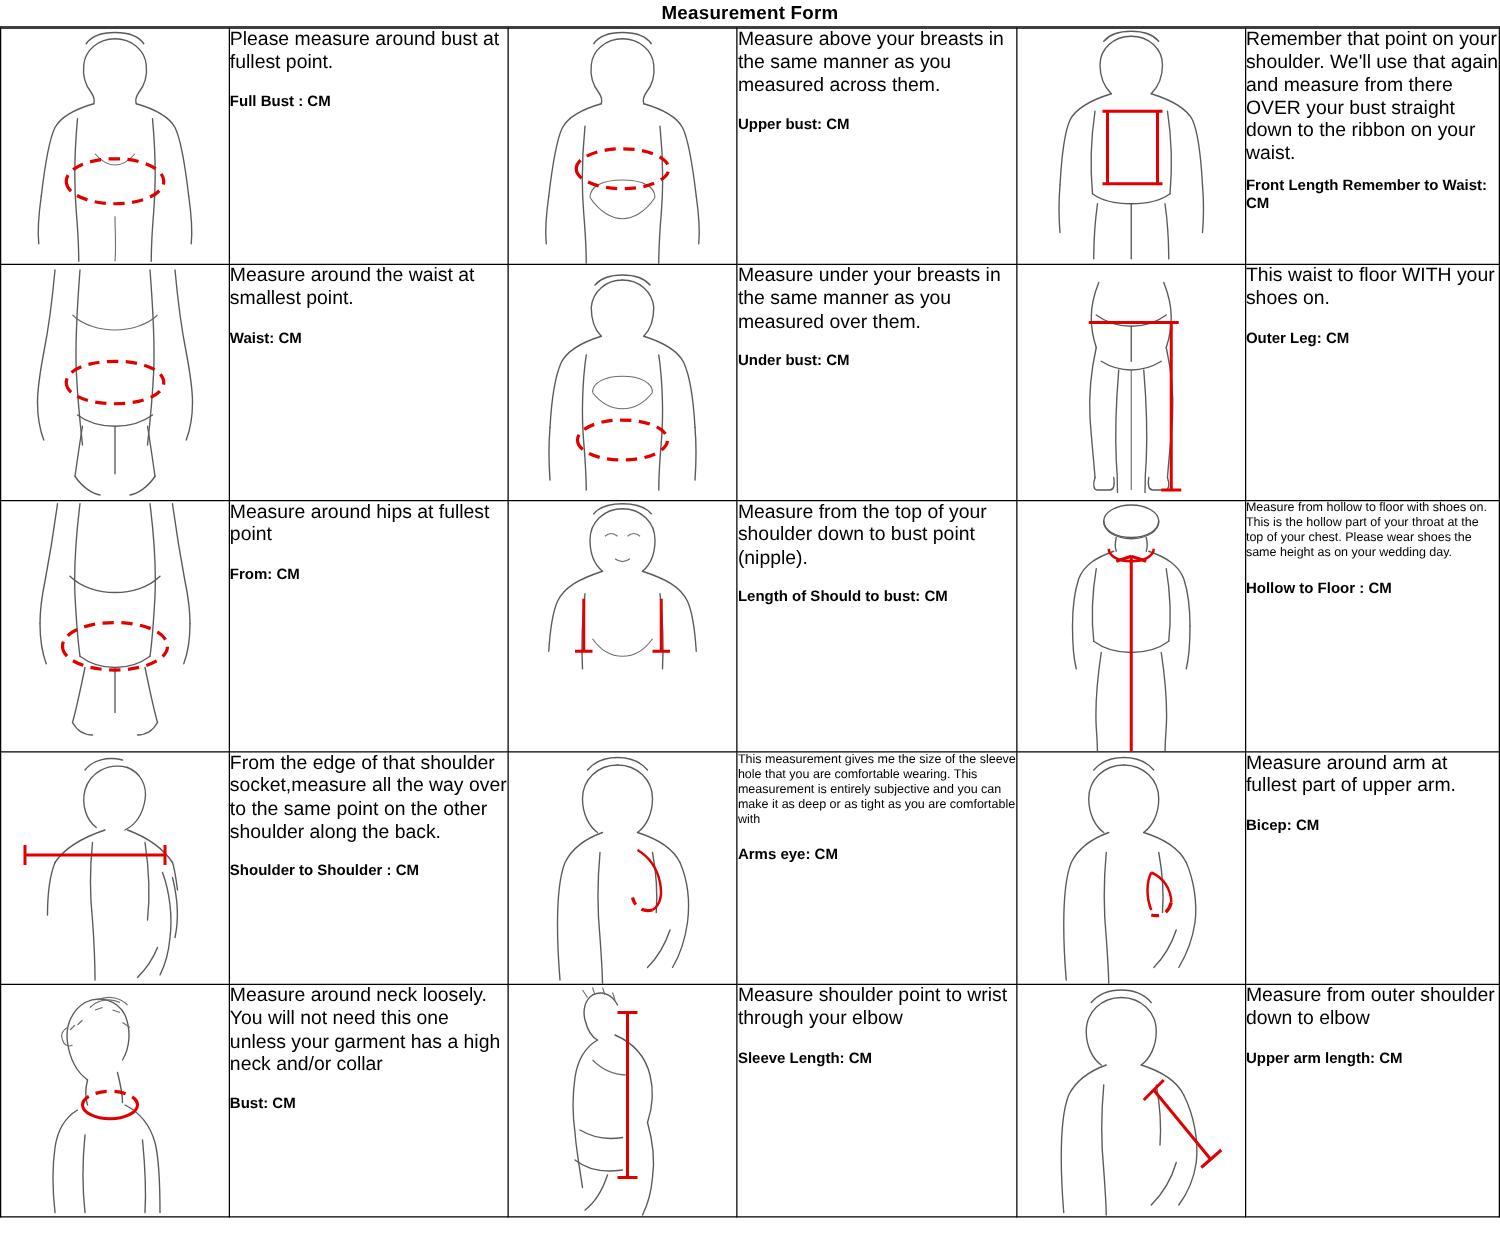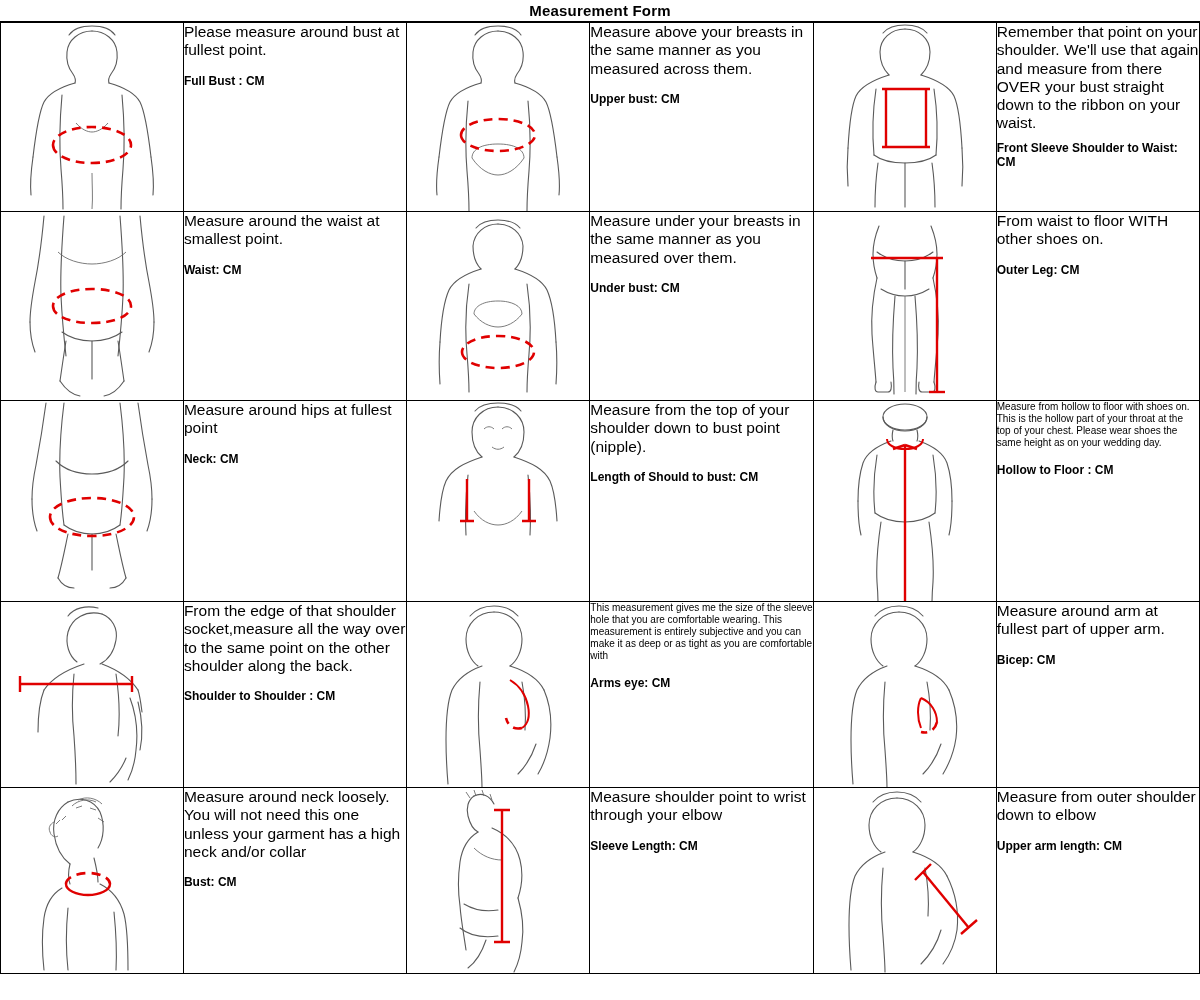--- a/index.html
+++ b/index.html
@@ -137,21 +137,21 @@
           <path class="outline" d="M55 132c8 6 20 8 31 8s23-2 31-8"></path>
           <path class="outline" d="M59 140c-2 14-3 28-3 44M113 140c2 14 3 28 3 44"></path>
           <path class="outline" d="M86 140v44"></path>
           <path class="redline" d="M63 66h48"></path>
           <path class="redline" d="M67 66v58M107 66v58"></path>
           <path class="redline" d="M63 124h48"></path>
         </svg>
       </td>
       <td class="txt narrow">
         <div class="desc">Remember that point on your shoulder. We'll use that again and measure from there OVER your bust straight down to the ribbon on your waist.</div>
-        <div class="label tight">Front Sleeve Shoulder to Waist:   CM</div>
+        <div class="label tight">Front Length Remember to Waist:   CM</div>
       </td>
     </tr>
 
     <tr>
       <td class="fig">
 
         <svg width="172" height="188" viewBox="0 0 172 188">
           <path class="outline" d="M38 4c-2 22-5 46-9 66-3 16-5 30-5 40"></path>
           <path class="outline" d="M134 4c2 22 5 46 9 66 3 16 5 30 5 40"></path>
           <path class="outline" d="M24 110c0 12 2 22 5 30M148 110c0 12-2 22-5 30"></path>
@@ -200,21 +200,21 @@
           <path class="outline" d="M62 77c8 5 16 7 24 7s16-2 24-7"></path>
           <path class="outline" d="M76 84c-2 24-3 50-2 72 1 12 1 20 1 26M96 84c2 24 3 50 2 72-1 12-1 20-1 26"></path>
           <path class="outline" d="M57 170c-2 6-1 10 2 10h10c3 0 4-4 3-10M115 170c2 6 1 10-2 10h-10c-3 0-4-4-3-10"></path>
           <path class="outline-thin" d="M86 84v96"></path>
           <path class="redline" d="M52 46h72"></path>
           <path class="redline" d="M118 46v134"></path>
           <path class="redline" d="M110 180h16"></path>
         </svg>
       </td>
       <td class="txt narrow">
-        <div class="desc">From waist to floor WITH other shoes on.</div>
+        <div class="desc">This waist to floor WITH your shoes on.</div>
         <div class="label">Outer Leg:  CM</div>
       </td>
     </tr>
 
     <tr>
       <td class="fig">
 
         <svg width="172" height="188" viewBox="0 0 172 188">
           <path class="outline" d="M40 2c-3 22-7 46-10 62-3 14-4 24-4 34"></path>
           <path class="outline" d="M132 2c3 22 7 46 10 62 3 14 4 24 4 34"></path>
@@ -223,21 +223,21 @@
           <path class="outline" d="M50 60c9 9 23 13 36 13s27-4 36-13"></path>
           <path class="outline" d="M58 124c8 6 18 9 28 9s20-3 28-9"></path>
           <path class="outline" d="M62 133c-3 14-6 30-10 44M110 133c3 14 6 30 10 44"></path>
           <path class="outline" d="M86 133v36"></path>
           <path class="outline" d="M52 177c4 7 10 10 16 10M120 177c-4 7-10 10-16 10"></path>
           <path class="reddash" d="M44 116c0 11 19 19 42 19s42-8 42-19-19-19-42-19-42 8-42 19"></path>
         </svg>
       </td>
       <td class="txt">
         <div class="desc">Measure around hips at fullest point</div>
-        <div class="label">Neck:   CM</div>
+        <div class="label">From:   CM</div>
       </td>
 
       <td class="fig">
 
         <svg width="172" height="188" viewBox="0 0 172 188">
           <path class="outline" d="M86 6c-15 0-26 11-26 25 0 11 4 20 10 25"></path>
           <path class="outline" d="M86 6c15 0 26 11 26 25 0 11-4 20-10 25"></path>
           <path class="outline" d="M63 10c5-6 14-8 23-8s18 2 23 8"></path>
           <path class="outline-thin" d="M72 28c3-3 7-3 10 0M90 28c3-3 7-3 10 0"></path>
           <path class="outline-thin" d="M80 46c4 3 8 3 12 0"></path>

